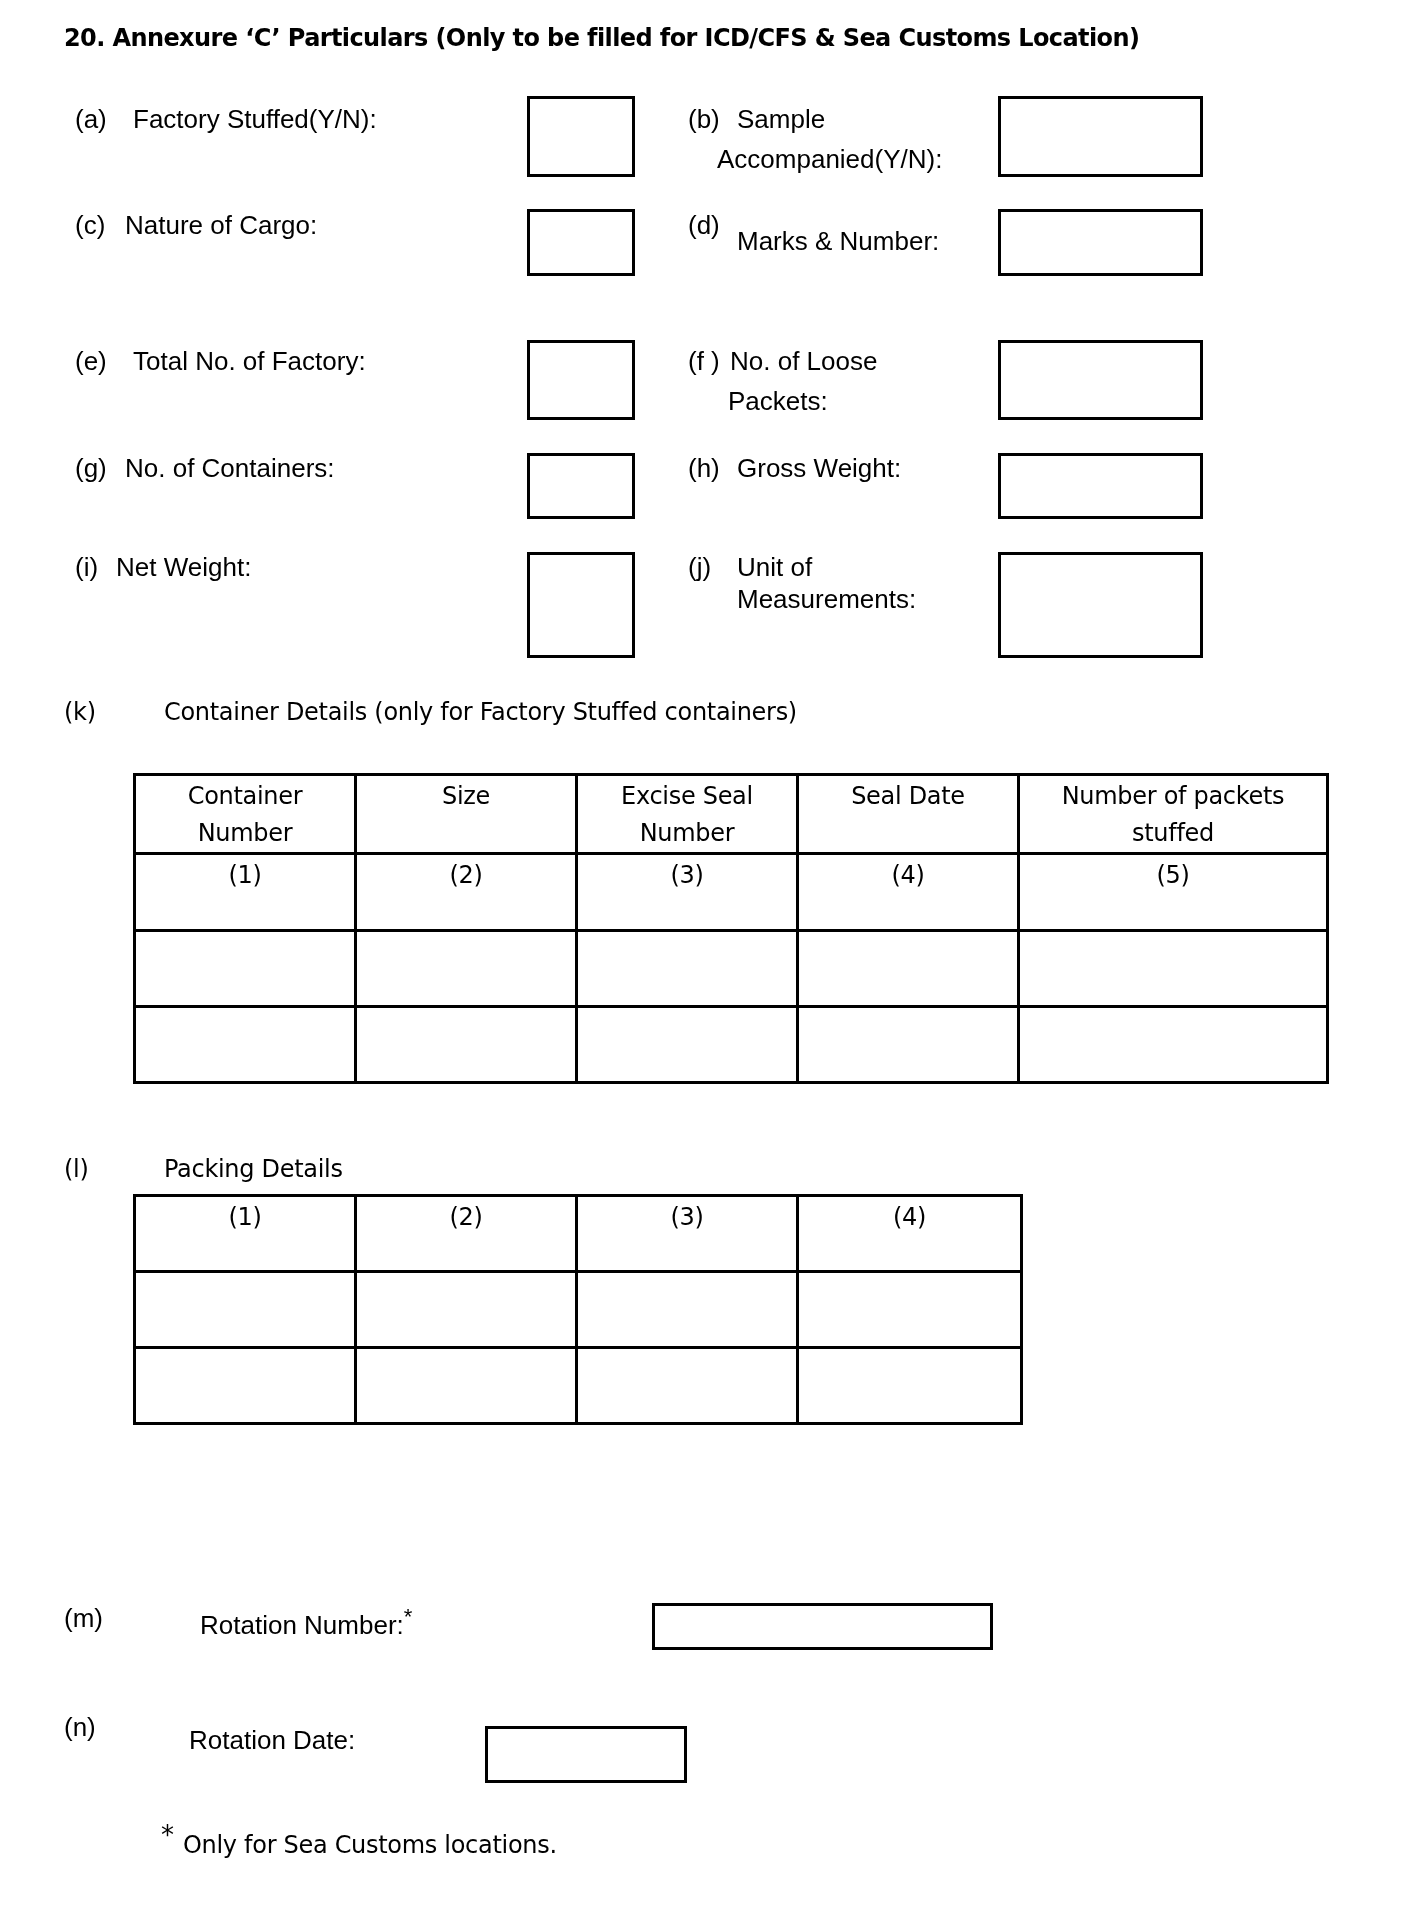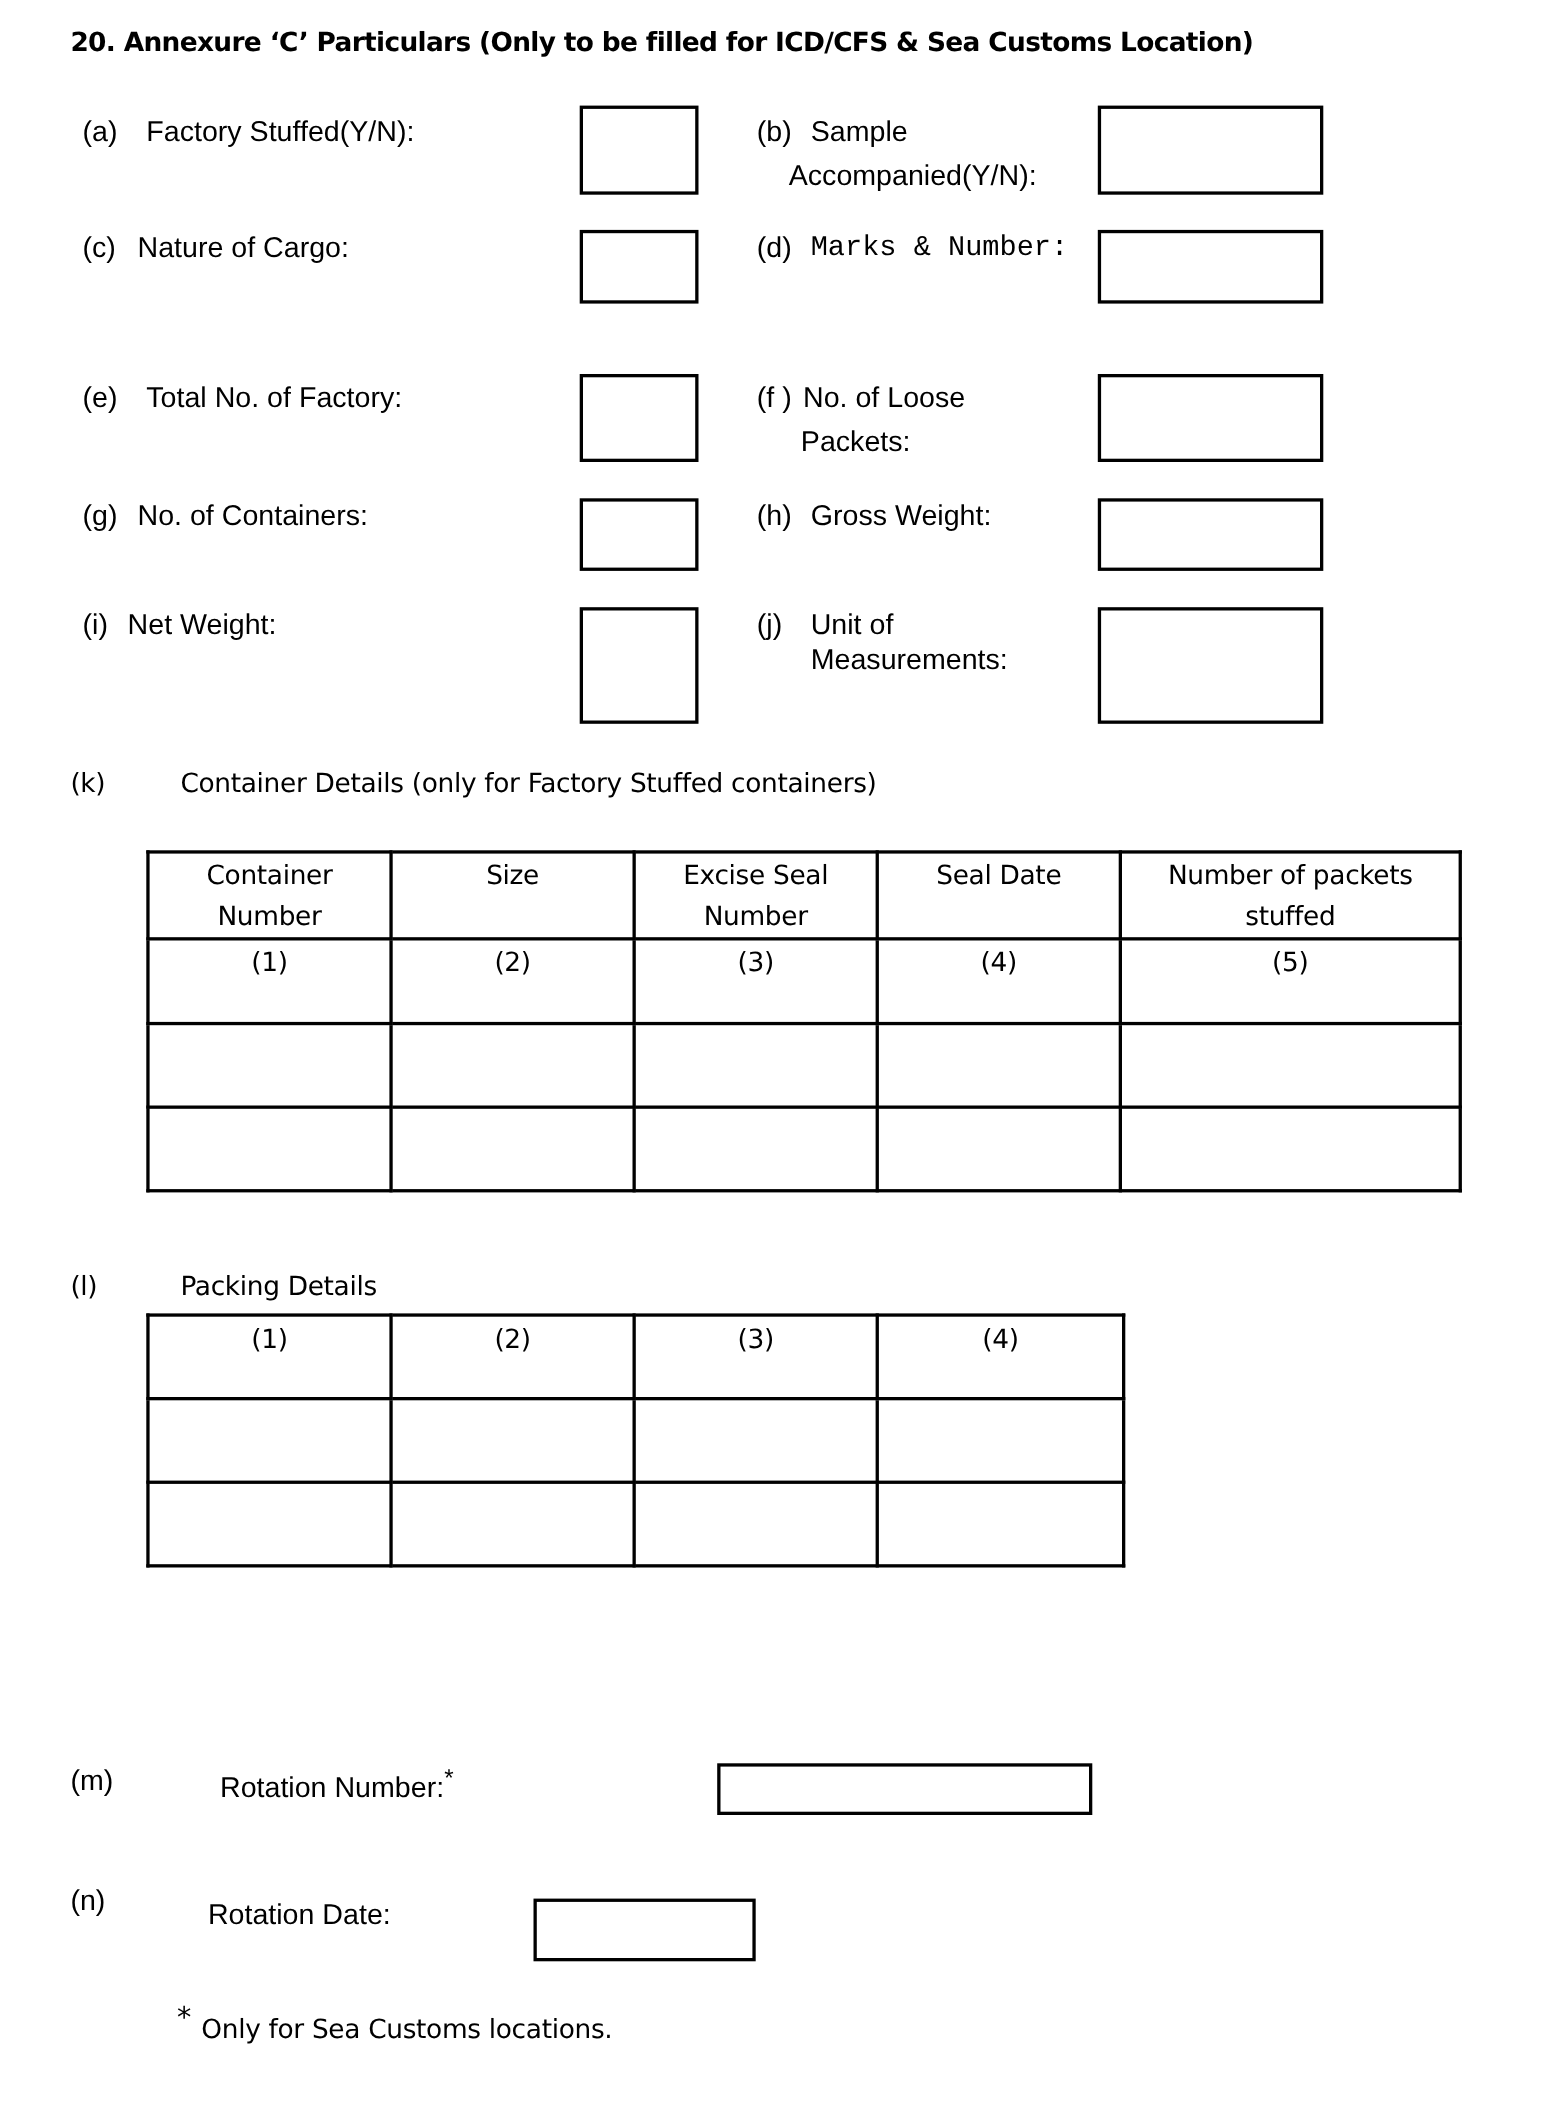--- a/index.html
+++ b/index.html
@@ -76,21 +76,21 @@
 <span class="abs lbl" style="left:688px; top:104px;">(b)</span>
 <span class="abs lbl" style="left:737px; top:104px;">Sample</span>
 <span class="abs lbl" style="left:717px; top:144px;">Accompanied(Y/N):</span>
 <div class="box" style="left:998px; top:96px; width:205px; height:81px;"></div>
 
 <span class="abs lbl" style="left:75px; top:210px;">(c)</span>
 <span class="abs lbl" style="left:125px; top:210px;">Nature of Cargo:</span>
 <div class="box" style="left:527px; top:209px; width:108px; height:67px;"></div>
 
 <span class="abs lbl" style="left:688px; top:210px;">(d)</span>
-<span class="abs lbl" style="left:737px; top:210px;font-family:Liberation Mono, monospace;">Marks &amp; Number:</span>
+<span class="abs lbl" style="left:737px; top:226px;">Marks &amp; Number:</span>
 <div class="box" style="left:998px; top:209px; width:205px; height:67px;"></div>
 
 <span class="abs lbl" style="left:75px; top:346px;">(e)</span>
 <span class="abs lbl" style="left:133px; top:346px;">Total No. of Factory:</span>
 <div class="box" style="left:527px; top:340px; width:108px; height:80px;"></div>
 
 <span class="abs lbl" style="left:688px; top:346px;">(f )</span>
 <span class="abs lbl" style="left:730px; top:346px;">No. of Loose</span>
 <span class="abs lbl" style="left:728px; top:386px;">Packets:</span>
 <div class="box" style="left:998px; top:340px; width:205px; height:80px;"></div>

